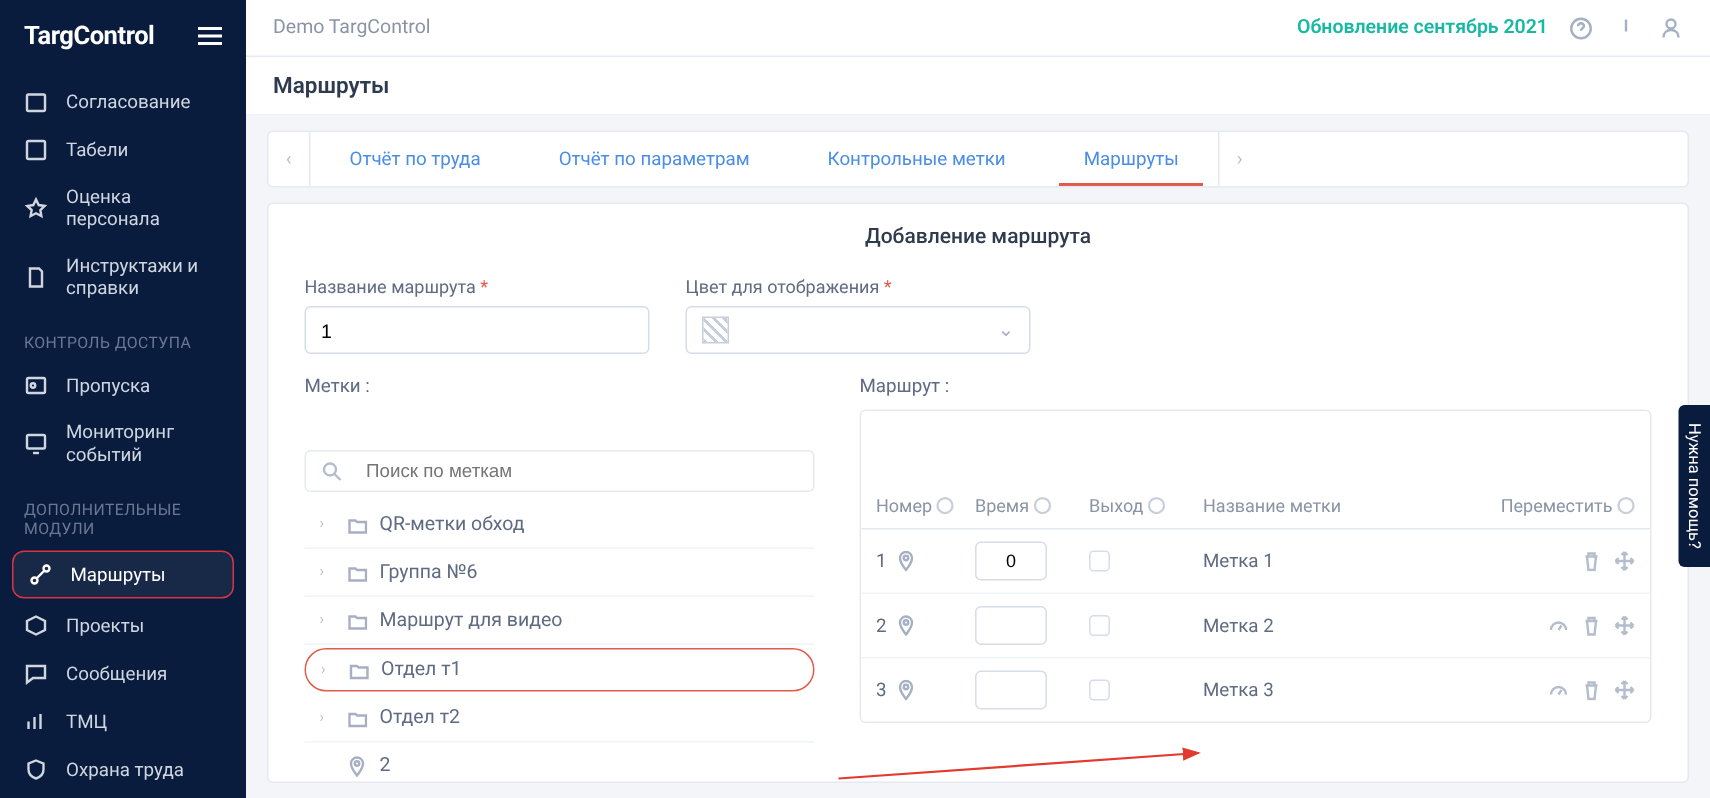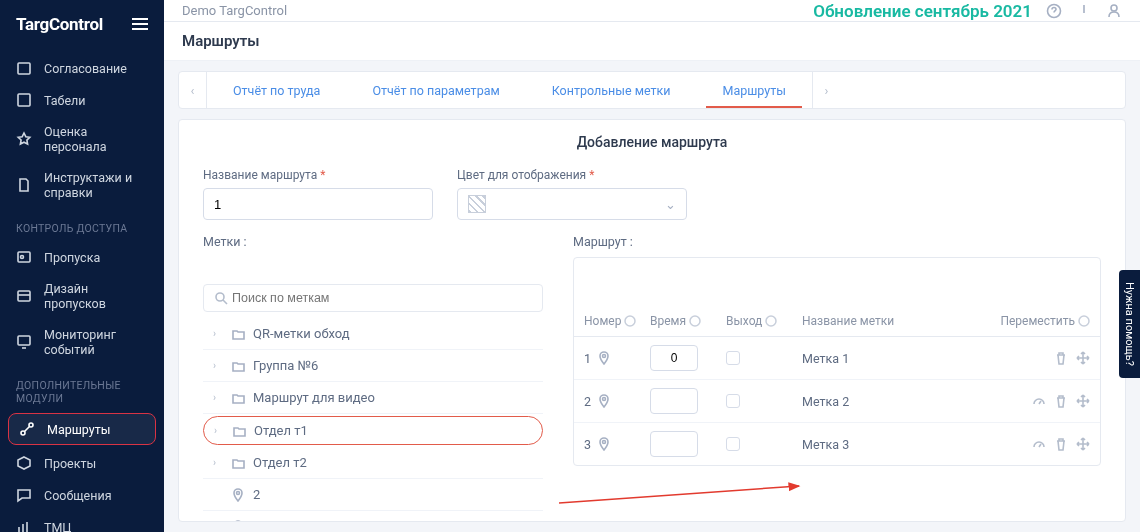--- a/index.html
+++ b/index.html
@@ -13,24 +13,24 @@
 .hamburger { display: flex; flex-direction: column; gap: 3px; cursor: pointer; }
 .hamburger span { width: 16px; height: 2px; background: #fff; }
 .nav { flex: 1; overflow-y: auto; padding-top: 4px; }
 .nav-item { display: flex; align-items: center; gap: 12px; padding: 8px 16px; cursor: pointer; font-size: 12.5px; color: #cfd6e0; }
 .nav-item.active { background: rgba(255,255,255,0.06); border: 1.5px solid #d93344; border-radius: 8px; margin: 2px 8px; padding: 7px 10px; color: #fff; }
 .nav-item svg { width: 16px; height: 16px; flex-shrink: 0; stroke: currentColor; fill: none; stroke-width: 1.6; }
 .nav-section { padding: 14px 16px 6px; font-size: 10.5px; color: #6b7894; letter-spacing: 0.3px; text-transform: uppercase; }
 
 
 .main { flex: 1; display: flex; flex-direction: column; background: #f3f5f9; overflow: hidden; }
-.topbar { height: 22px; background: #fff; display: flex; align-items: center; padding: 0 18px; border-bottom: 1px solid #e5e9f0; }
+.topbar { height: 38px; background: #fff; display: flex; align-items: center; padding: 0 18px; border-bottom: 1px solid #e5e9f0; }
 .topbar-left { color: #8a94a6; font-size: 13px; }
 .topbar-right { margin-left: auto; display: flex; align-items: center; gap: 14px; }
-.update-link { color: #18b9a2; font-weight: 600; font-size: 17px; }
+.update-link { color: #18b9a2; font-weight: 600; font-size: 13px; }
 .topbar-icon { width: 16px; height: 16px; stroke: #a6b0c3; fill: none; stroke-width: 1.6; cursor: pointer; }
 
 .page-title { padding: 10px 18px; font-size: 15px; font-weight: 600; color: #2e3a4e; background: #fff; border-bottom: 1px solid #eef1f6; }
 
 .tabs { display: flex; align-items: center; background: #fff; margin: 10px 14px 0; border: 1px solid #e5e9f0; border-radius: 4px; height: 38px; }
 .tab { padding: 0 26px; height: 100%; display: flex; align-items: center; font-size: 12.5px; color: #4a8de6; cursor: pointer; position: relative; }
 .tab.active::after { content:''; position:absolute; left:10px; right:10px; bottom:0; height:2px; background:#e25b4a; }
 .tab-nav { width: 28px; display:flex; align-items:center; justify-content:center; color:#b4bdcc; cursor:pointer; border-left:1px solid #e5e9f0; height:100%; }
 .tab-nav.left { border-left:0; border-right:1px solid #e5e9f0; }
 
@@ -42,21 +42,21 @@
 .form-label { font-size: 12px; color: #5e6b82; }
 .req { color: #e25b4a; }
 .form-input { height: 32px; border: 1px solid #d6dce8; border-radius: 4px; padding: 0 10px; font-size: 13px; min-width: 230px; }
 .form-select { height: 32px; border: 1px solid #d6dce8; border-radius: 4px; padding: 0 10px; min-width: 230px; display:flex; align-items:center; justify-content:space-between; color:#a6b0c3; cursor:pointer; }
 .hatched { width:18px; height:18px; background: repeating-linear-gradient(45deg,#c8cfdb 0 2px,transparent 2px 5px); border:1px solid #c8cfdb; }
 
 .columns { display: flex; gap: 30px; }
 .col { flex: 1; min-width: 0; }
 .col-label { font-size: 12.5px; color: #5e6b82; margin-bottom: 8px; }
 
-.search-box { display:flex; align-items:center; gap:4px; border:1px solid #e5e9f0; border-radius:4px; padding:6px 10px; margin-bottom:6px; color:#b4bdcc;margin-top:35px; }
+.search-box { display:flex; align-items:center; gap:16px; border:1px solid #e5e9f0; border-radius:4px; padding:6px 10px; margin-bottom:6px; color:#b4bdcc;margin-top:35px; }
 .search-box input { border:0; outline:0; flex:1; font-size:12.5px; color:#5e6b82; background:transparent; }
 
 .tree-item { display:flex; align-items:center; gap:8px; padding:8px 10px; border-bottom:1px solid #f0f3f8; cursor:pointer; color:#5e6b82; }
 .tree-item.highlighted { border:1.5px solid #e25b4a; border-radius:16px; padding:6px 10px; margin:2px 0; }
 .tree-item svg { width:14px; height:14px; stroke:#a6b0c3; fill:none; stroke-width:1.6; }
 .chev { font-size:10px; color:#b4bdcc; width:10px; }
 
 .route-table { border:1px solid #e5e9f0; border-radius:4px; }
 .route-head, .route-row { display:grid; grid-template-columns: 60px 70px 70px 1fr 90px; align-items:center; padding:8px 10px; gap:6px; }
 .route-head { color:#8a94a6; font-size:12px; border-bottom:1px solid #e5e9f0; }
@@ -118,27 +118,20 @@
       <div class="nav-section">КОНТРОЛЬ ДОСТУПА</div>
       <div class="nav-item">
           <svg>
             <rect x="2" y="3" width="12" height="10" rx="1"></rect>
             <circle cx="6" cy="8" r="1.5"></circle>
           </svg>
           <span>Пропуска</span>
         </div>
       <div class="nav-item">
           <svg>
-            <rect x="2" y="3" width="12" height="10" rx="1"></rect>
-            <path d="M2 7h12"></path>
-          </svg>
-          <span>Дизайн пропусков</span>
-        </div>
-      <div class="nav-item">
-          <svg>
             <rect x="2" y="2" width="12" height="9" rx="1"></rect>
             <path d="M6 14h4"></path>
           </svg>
           <span>Мониторинг событий</span>
         </div>
 
       <div class="nav-section">ДОПОЛНИТЕЛЬНЫЕ МОДУЛИ</div>
       <div class="nav-item active">
           <svg>
             <circle cx="4" cy="12" r="2"></circle>

